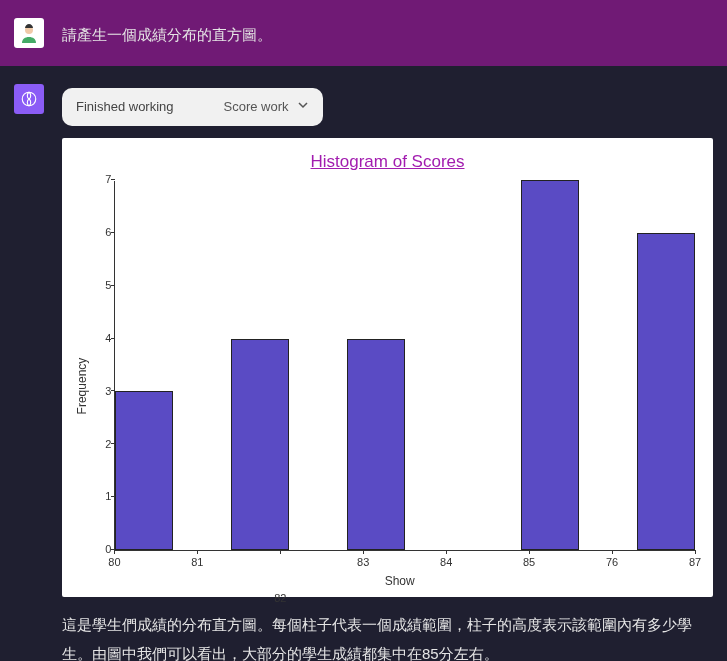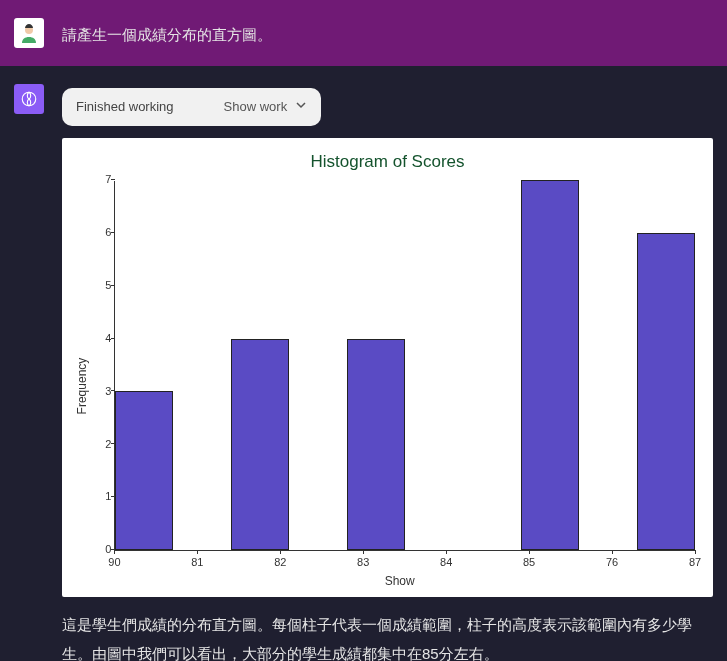--- a/index.html
+++ b/index.html
@@ -41,21 +41,21 @@
   font-size: 13px;
   margin-bottom: 12px;
 }
 .work-pill .right { display: inline-flex; align-items: center; gap: 8px; color: #555; }
 .chevron { display: inline-block; }
 .chart-box {
   background: #fff;
   border-radius: 2px;
   padding: 10px 8px 6px 8px;
 }
-.chart-title { text-align: center; color: #14532d; font-size: 17px; margin-bottom: 4px; }
+.chart-title { text-align: center; color: #a21caf; font-size: 17px; margin-bottom: 4px; text-decoration: underline; }
 .plot-wrap { display: flex; }
 .ylabel {
   writing-mode: vertical-rl;
   transform: rotate(180deg);
   text-align: center;
   color: #333;
   font-size: 12px;
   padding: 0 2px;
 }
 .plot-col { flex: 1; }
@@ -135,21 +135,21 @@
   <div class="avatar bot-avatar">
     <svg width="18" height="18" viewBox="0 0 24 24" fill="none" stroke="#fff" stroke-width="1.5">
         <circle cx="12" cy="12" r="9"></circle>
         <path d="M12 3c3 2 3 7 0 9-3-2-3-7 0-9z M12 12c3 2 3 7 0 9-3-2-3-7 0-9z"></path>
       </svg>
   </div>
   <div class="msg-content">
     <div class="work-pill">
       <span>Finished working</span>
       <span class="right">
-        <span>Show work</span>
+        <span>Score work</span>
         <span class="chevron">
           <svg width="12" height="12" viewBox="0 0 12 12">
               <path d="M2 4l4 4 4-4" stroke="#555" stroke-width="1.5" fill="none"></path>
             </svg>
         </span>
       </span>
     </div>
 
     <div class="chart-box">
       <div class="chart-title">Histogram of Scores</div>
@@ -175,25 +175,25 @@
               <div class="ytick" style="bottom: 211.429px;">4</div>
               <div class="ytick-mark" style="bottom: 211.429px;"></div>
               <div class="ytick" style="bottom: 264.286px;">5</div>
               <div class="ytick-mark" style="bottom: 264.286px;"></div>
               <div class="ytick" style="bottom: 317.143px;">6</div>
               <div class="ytick-mark" style="bottom: 317.143px;"></div>
               <div class="ytick" style="bottom: 370px;">7</div>
               <div class="ytick-mark" style="bottom: 370px;"></div>
             </div>
           <div class="xtick-row" id="xtick-row">
-              <div class="xtick" style="left: 0%;">90</div>
+              <div class="xtick" style="left: 0%;">80</div>
               <div class="xtick-mark" style="left: 0%;"></div>
               <div class="xtick" style="left: 14.2857%;">81</div>
               <div class="xtick-mark" style="left: 14.2857%;"></div>
-              <div class="xtick" style="left: 28.5714%;">82</div>
+              <div class="xtick" style="left: 28.5714%; margin-top: 36px;">82</div>
               <div class="xtick-mark" style="left: 28.5714%;"></div>
               <div class="xtick" style="left: 42.8571%;">83</div>
               <div class="xtick-mark" style="left: 42.8571%;"></div>
               <div class="xtick" style="left: 57.1429%;">84</div>
               <div class="xtick-mark" style="left: 57.1429%;"></div>
               <div class="xtick" style="left: 71.4286%; text-align: center;">85</div>
               <div class="xtick-mark" style="left: 71.4286%;"></div>
               <div class="xtick" style="left: 85.7143%;">76</div>
               <div class="xtick-mark" style="left: 85.7143%;"></div>
               <div class="xtick" style="left: 100%;">87</div>

